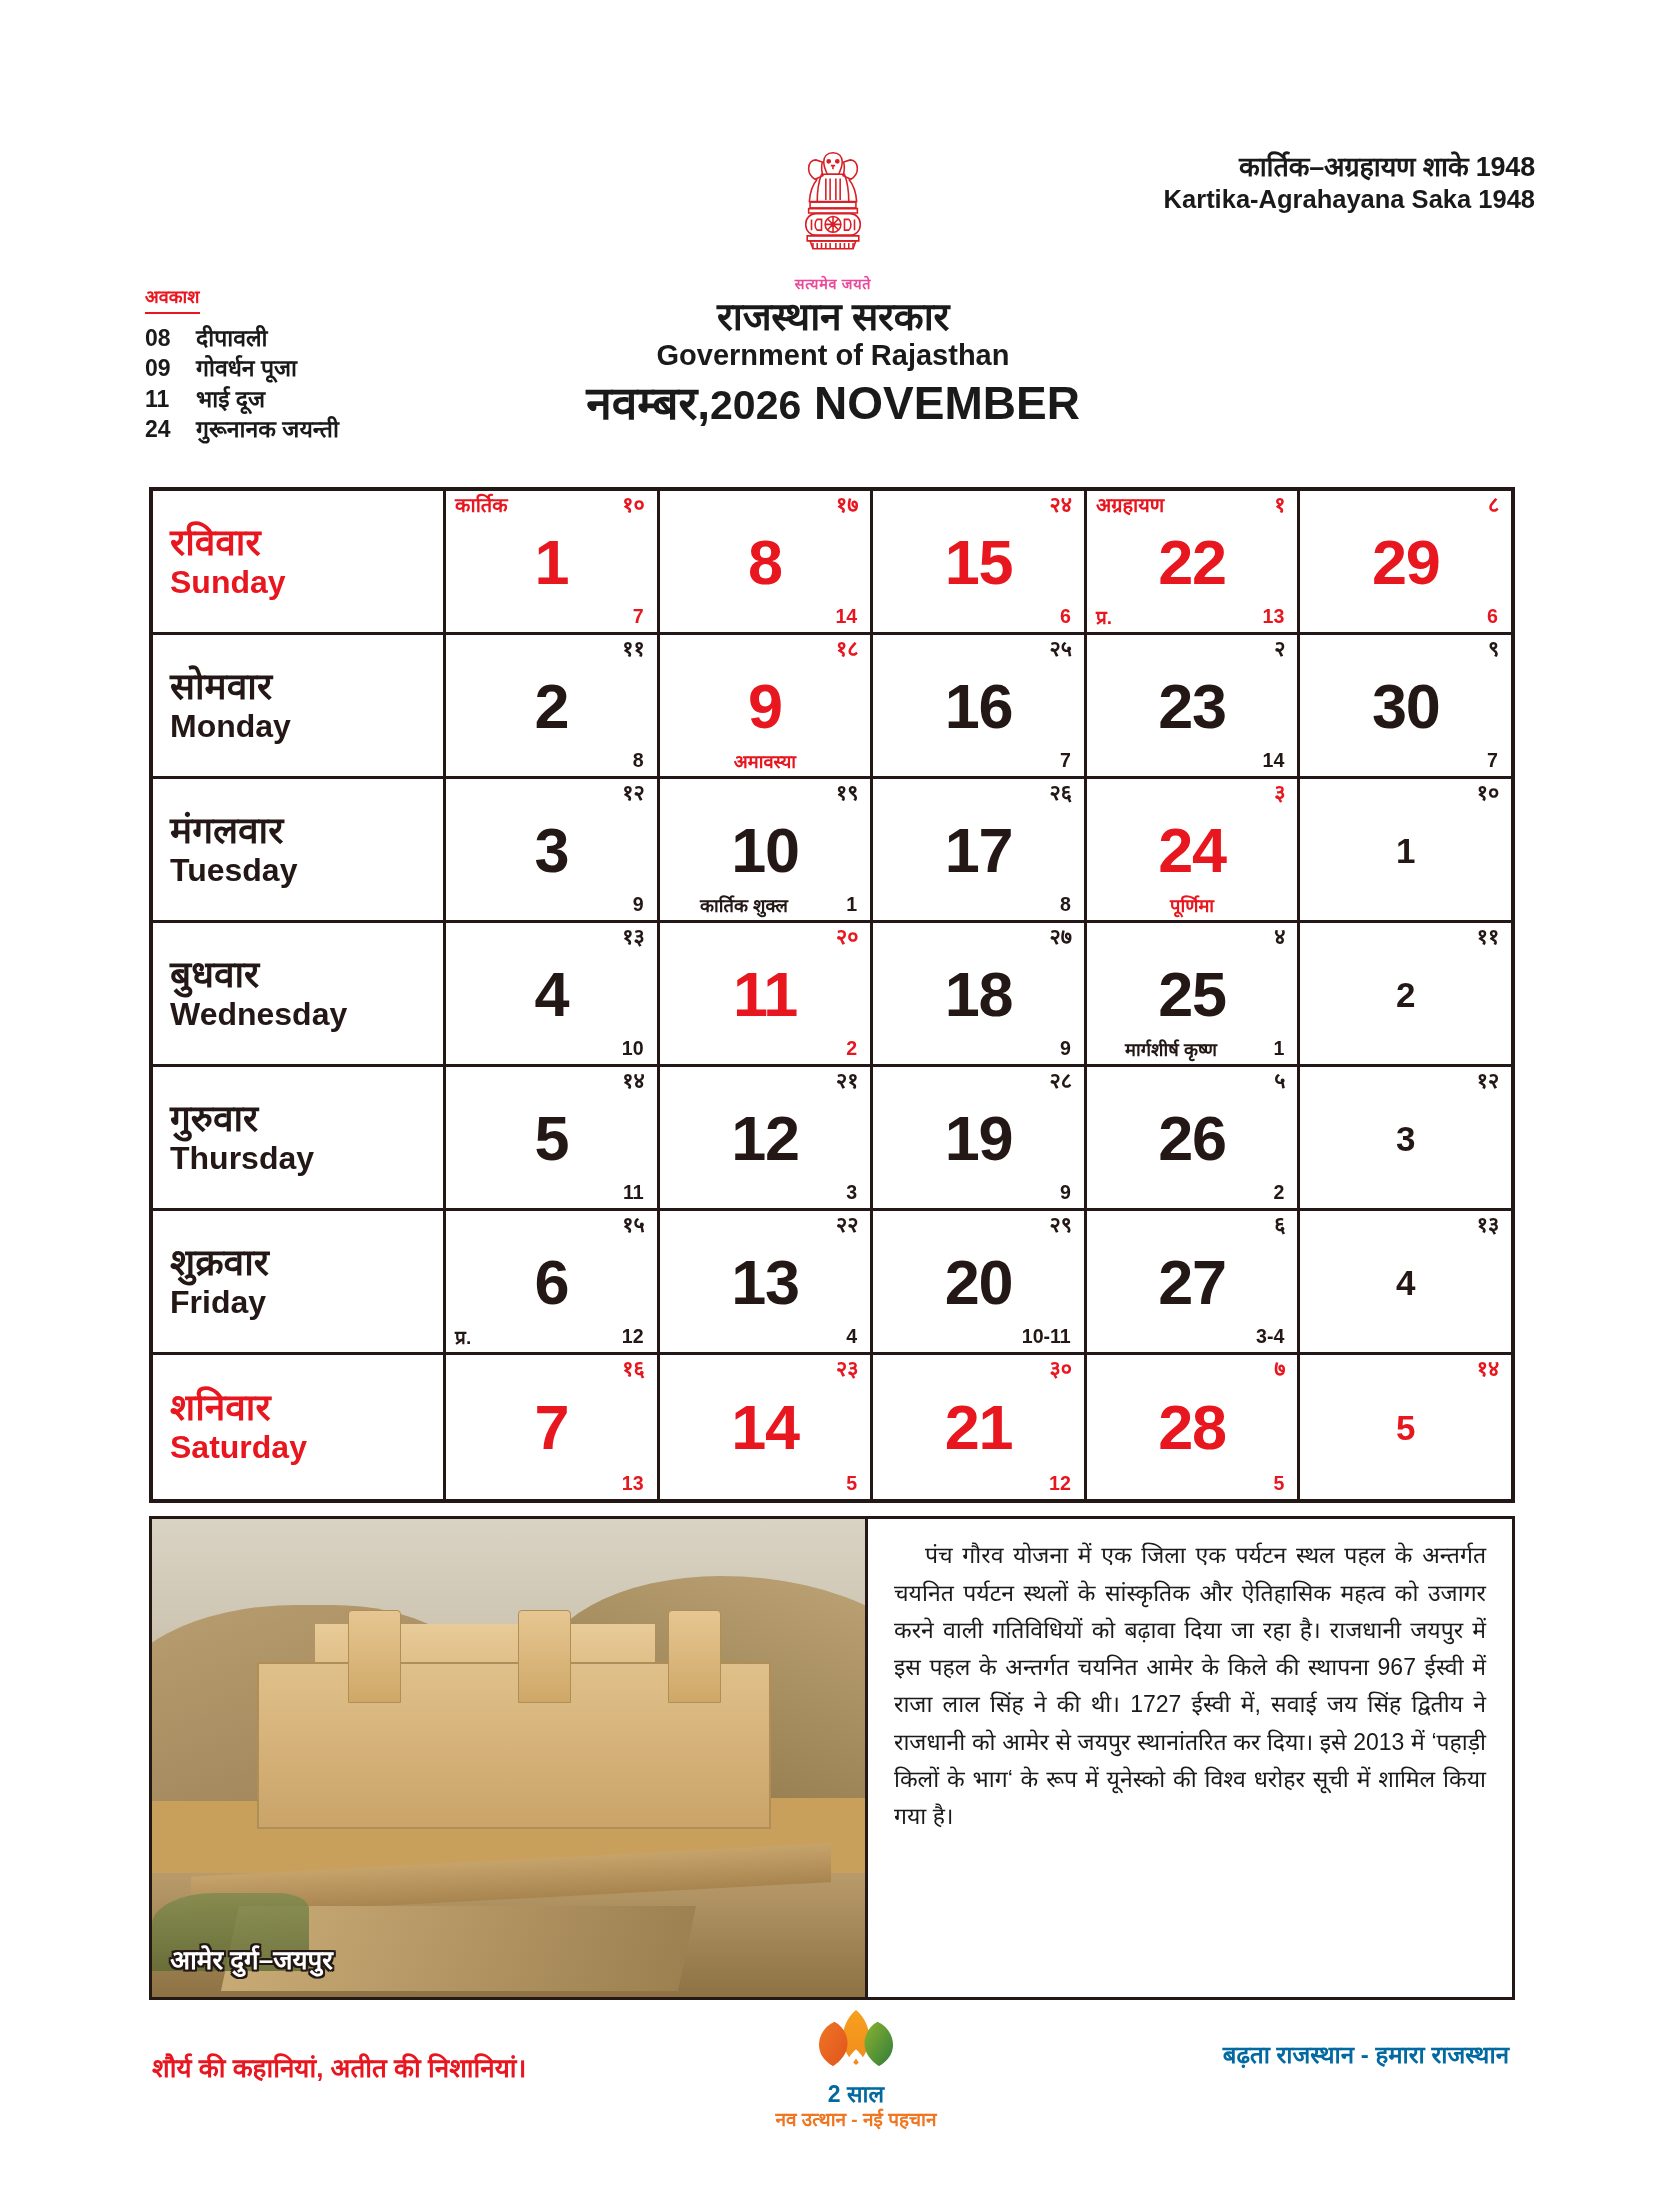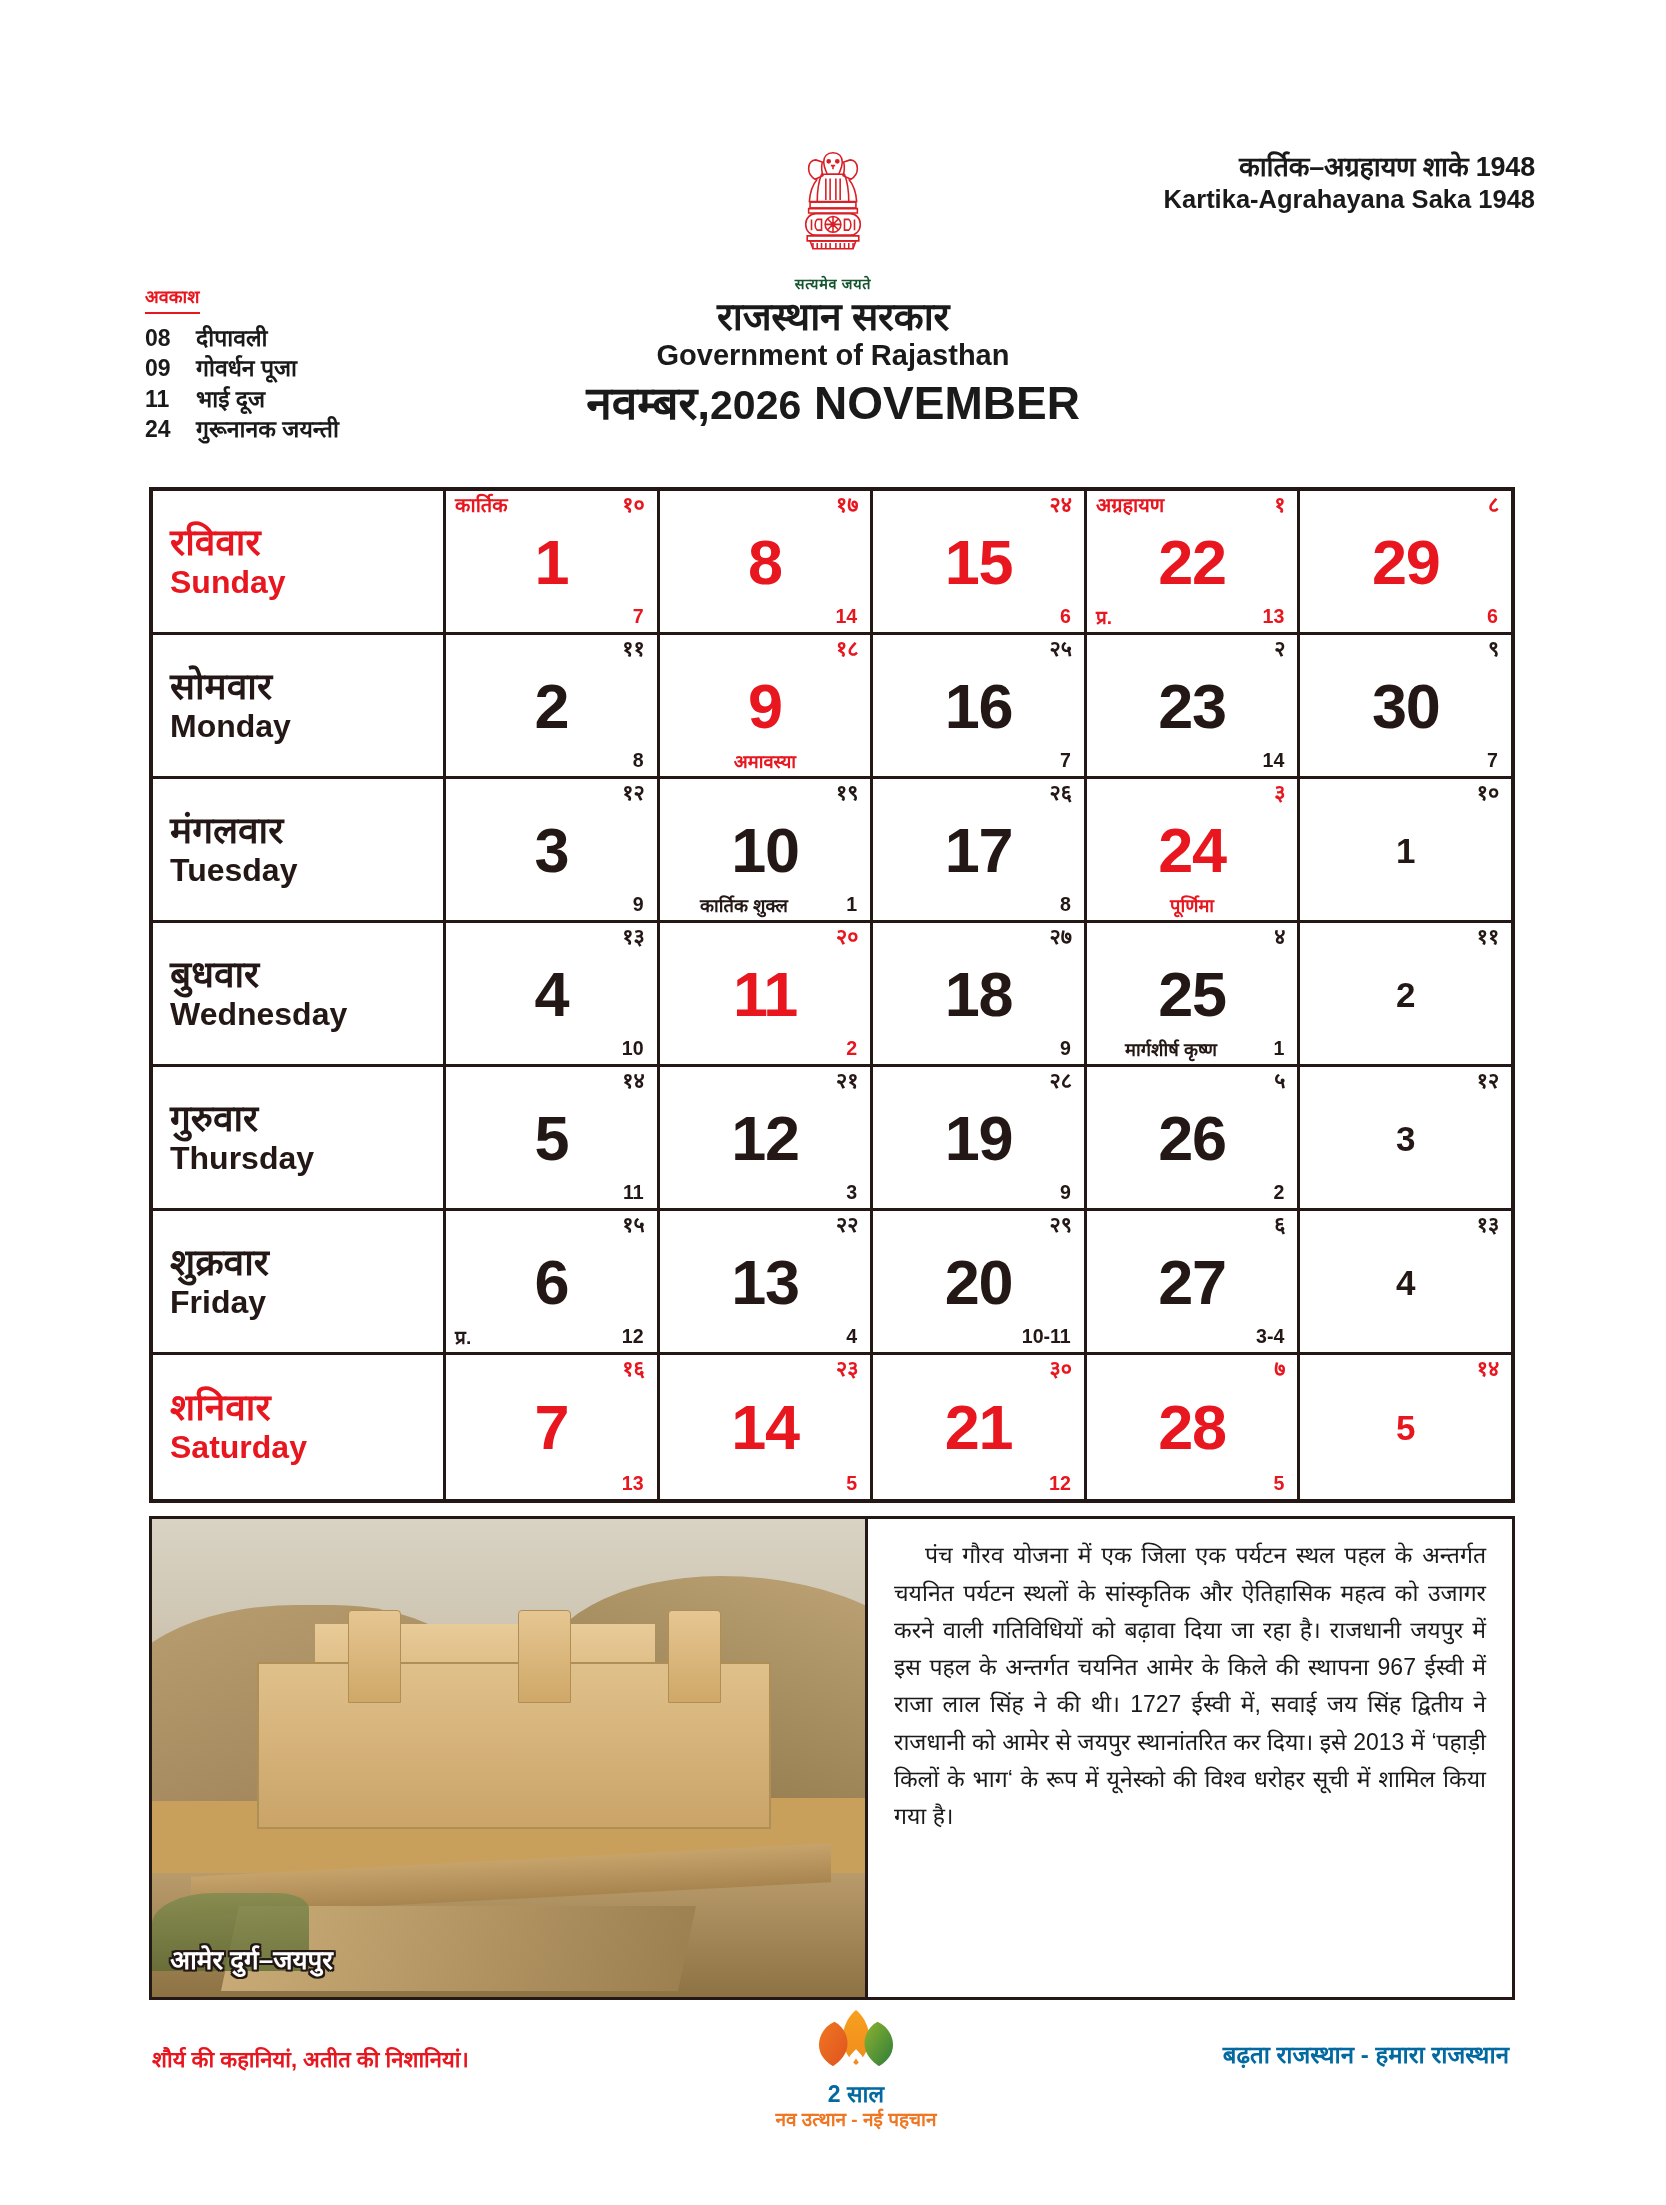--- a/index.html
+++ b/index.html
@@ -26,21 +26,21 @@
   .hol-title{color:#e8161f;font-size:18px;font-weight:bold;display:inline-block;
              border-bottom:2.6px solid #e8161f;padding-bottom:4px;line-height:1.1;}
   .hol-list{margin-top:9.1px;}
   .hol-row{display:flex;align-items:baseline;font-size:23px;font-weight:bold;line-height:1.32;white-space:nowrap;}
   .hol-num{width:51px;}
   .hol-name{}
 
   
   .emblem-wrap{position:absolute;left:0;right:0;top:146px;display:flex;flex-direction:column;align-items:center;}
   .emblem{width:86px;height:131px;}
-  .satyamev{color:#14532d;font-size:14.4px;font-weight:bold;margin-top:-2.6px;letter-spacing:0.7px;}
+  .satyamev{color:#ec4899;font-size:14.4px;font-weight:bold;margin-top:-2.6px;letter-spacing:0.7px;}
   .gov-hi{font-size:39px;font-weight:bold;line-height:1.05;margin-top:3.9px;letter-spacing:-0.3px;}
   .gov-en{font-size:29px;font-weight:bold;line-height:1.1;margin-top:1.3px;}
   .monthline{font-size:46px;font-weight:bold;margin-top:7.8px;line-height:1.05;white-space:nowrap;}
   .monthline .mnum{font-size:41px;}
 
   
   .grid{
     position:absolute;left:149px;top:487px;
     width:1366px;
     border:4.6px solid #231815;
@@ -129,21 +129,21 @@
     color:#1f3a8c;font-size:27px;font-weight:bold;text-align:center;
     line-height:1.15;margin-bottom:9.1px;white-space:nowrap;
   }
   .article-body{
     font-size:23px;line-height:1.62;text-align:justify;text-indent:31px;
     color:#1a1a1a;font-weight:500;
   }
 
   
   .footer{position:absolute;left:0;top:2019px;width:1666px;height:150px;}
-  .slogan-left{position:absolute;left:152px;top:24px;color:#e8161f;font-size:22px;font-weight:bold;white-space:nowrap;}
+  .slogan-left{position:absolute;left:152px;top:30px;color:#e8161f;font-size:26px;font-weight:bold;white-space:nowrap;}
   .slogan-right{position:absolute;right:157px;top:18px;color:#0369a1;font-size:24px;font-weight:bold;white-space:nowrap;}
   .logo2saal{position:absolute;left:758px;top:-9.1px;width:196px;text-align:center;}
   .logo-mark{width:124px;height:77px;margin:0 auto;display:block;}
   .logo-2saal{color:#0369a1;font-size:23px;font-weight:bold;line-height:1;margin-top:-3.9px;}
   .logo-sub{color:#ef7622;font-size:19px;font-weight:bold;line-height:1.15;margin-top:2.6px;white-space:nowrap;}
 </style>
 </head>
 <body>
 
 <div class="page">

